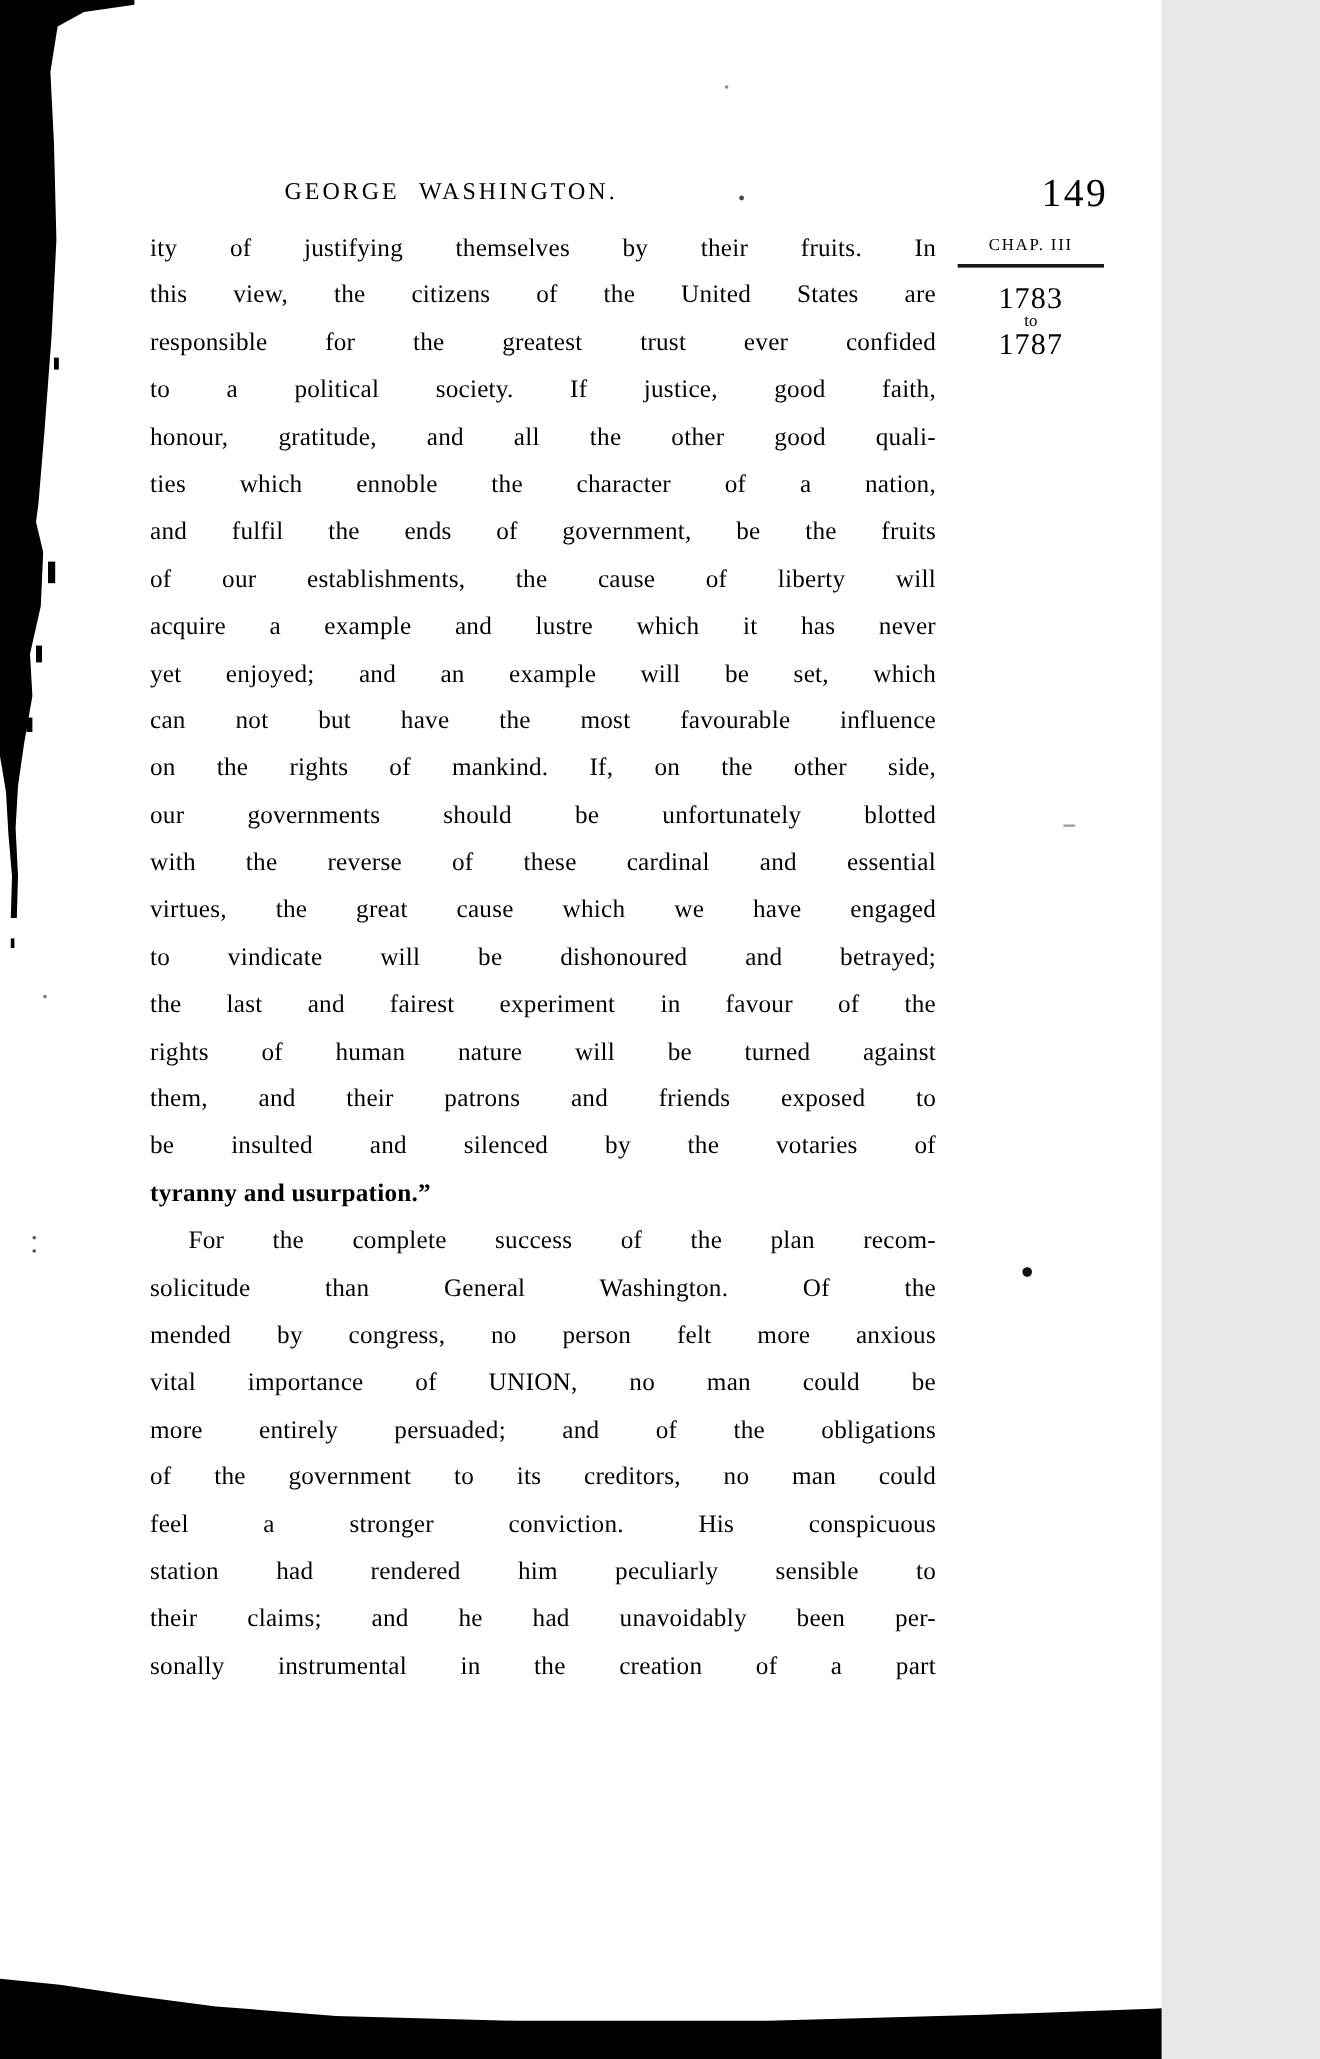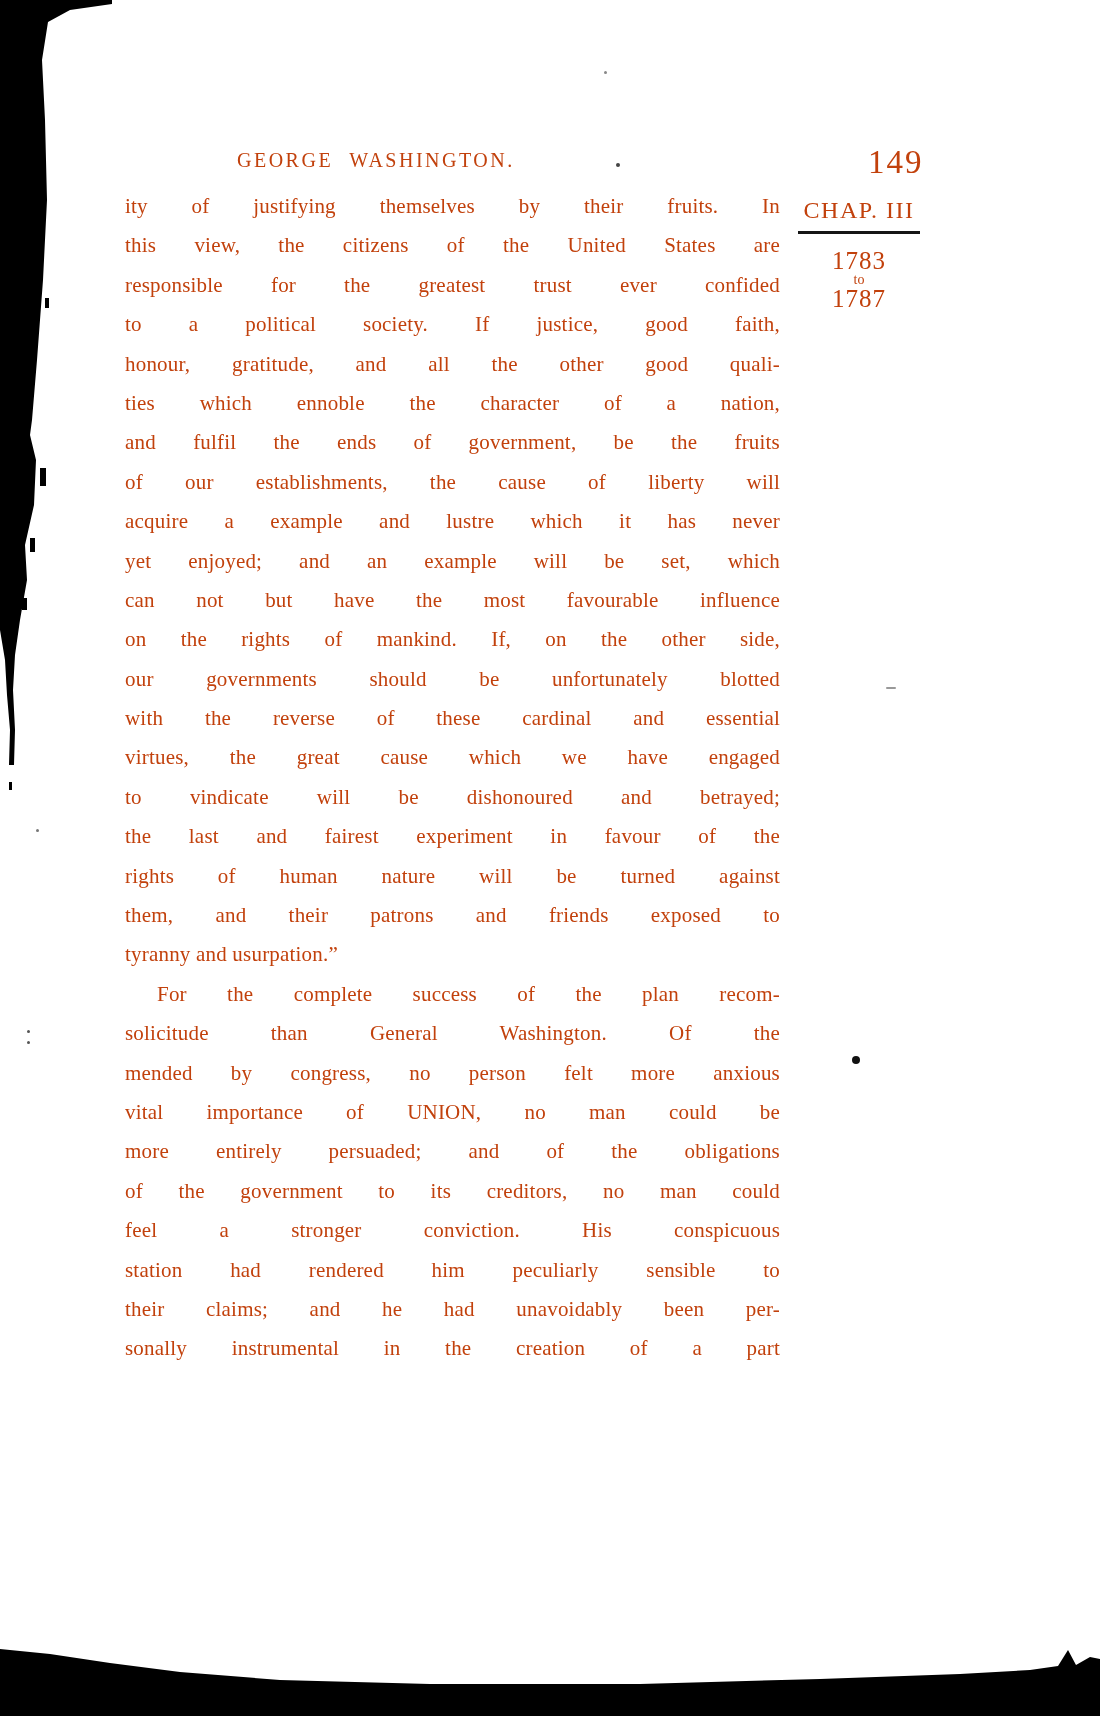--- a/index.html
+++ b/index.html
@@ -1,23 +1,23 @@
 <!DOCTYPE html>
 <html><head>
 <meta charset="utf-8">
 <style>
   html, body { margin: 0; padding: 0; background: #e8e8e8; }
   .page {
     position: relative;
-    width: 1100px;
+    width: 968px;
     height: 1716px;
     background: #ffffff;
     overflow: hidden;
     font-family: "Liberation Serif", "DejaVu Serif", serif;
-    color: #c2410c;
+    color: #000000;
   }
   
   .header-title {
     position: absolute;
     left: 237px;
     top: 149px;
     font-size: 20px;
     letter-spacing: 2.5px;
     word-spacing: 9px;
     white-space: nowrap;
@@ -39,32 +39,32 @@
     line-height: 39.4px;
     letter-spacing: 0.2px;
   }
   .line {
     text-align: justify;
     text-align-last: justify;
     white-space: normal;
     height: 39.4px;
     overflow: visible;
   }
-  .line.no-just { text-align-last: left; }
+  .line.no-just { text-align-last: left; font-weight: bold; }
   .line.indent { text-indent: 32px; }
   
   .margin-note {
     position: absolute;
     left: 798px;
     top: 197px;
     width: 122px;
     text-align: center;
   }
   .chapter-label {
-    font-size: 24px;
+    font-size: 14px;
     letter-spacing: 1.5px;
     white-space: nowrap;
   }
   .margin-rule {
     margin-top: 7px;
     height: 3px;
     background: #161616;
   }
   .date-from, .date-to { font-size: 25px; letter-spacing: 1px; }
   .date-from { margin-top: 13px; }
@@ -118,20 +118,21 @@
       <div class="line">yet enjoyed; and an example will be set, which</div>
       <div class="line">can not but have the most favourable influence</div>
       <div class="line">on the rights of mankind.  If, on the other side,</div>
       <div class="line">our governments should be unfortunately blotted</div>
       <div class="line">with the reverse of these cardinal and essential</div>
       <div class="line">virtues, the great cause which we have engaged</div>
       <div class="line">to vindicate will be dishonoured and betrayed;</div>
       <div class="line">the last and fairest experiment in favour of the</div>
       <div class="line">rights of human nature will be turned against</div>
       <div class="line">them, and their patrons and friends exposed to</div>
+      <div class="line">be insulted and silenced by the votaries of</div>
       <div class="line no-just">tyranny and usurpation.”</div>
       <div class="line indent">For the complete success of the plan recom-</div>
       <div class="line">solicitude than General Washington.  Of the</div>
       <div class="line">mended by congress, no person felt more anxious</div>
       <div class="line">vital importance of UNION, no man could be</div>
       <div class="line">more entirely persuaded; and of the obligations</div>
       <div class="line">of the government to its creditors, no man could</div>
       <div class="line">feel a stronger conviction.  His conspicuous</div>
       <div class="line">station had rendered him peculiarly sensible to</div>
       <div class="line">their claims; and he had unavoidably been per-</div>

